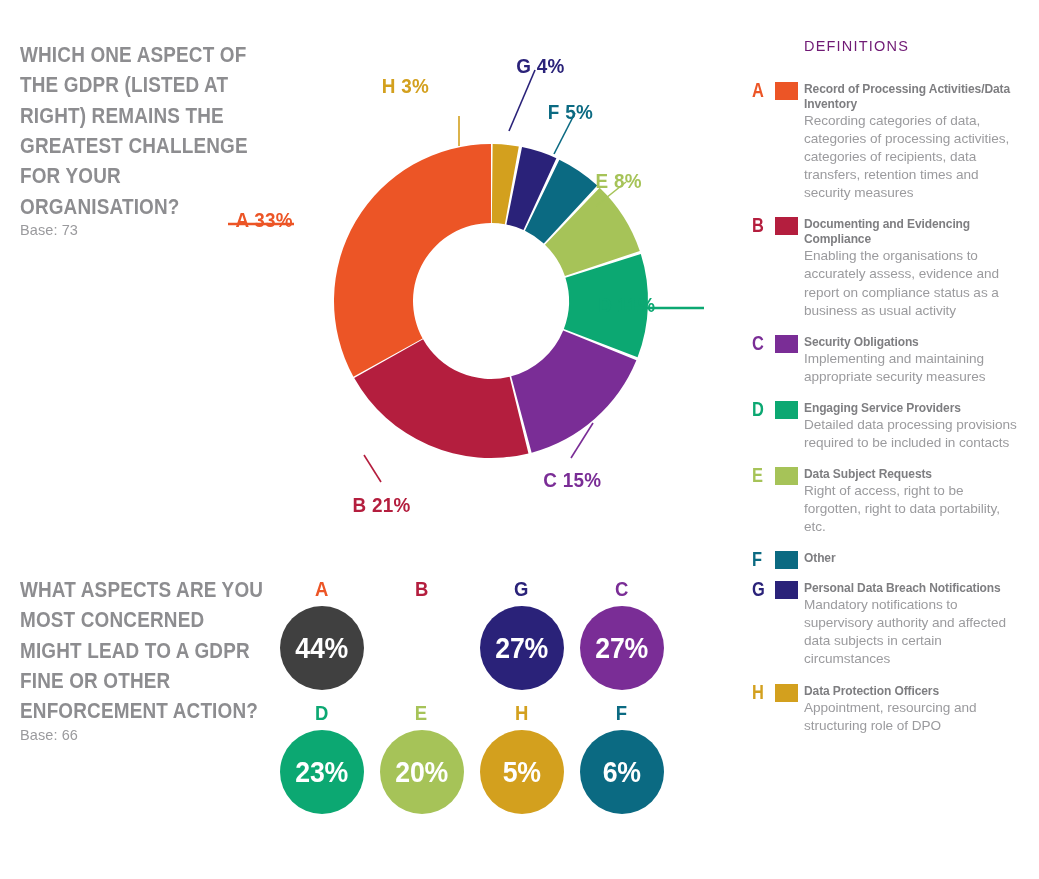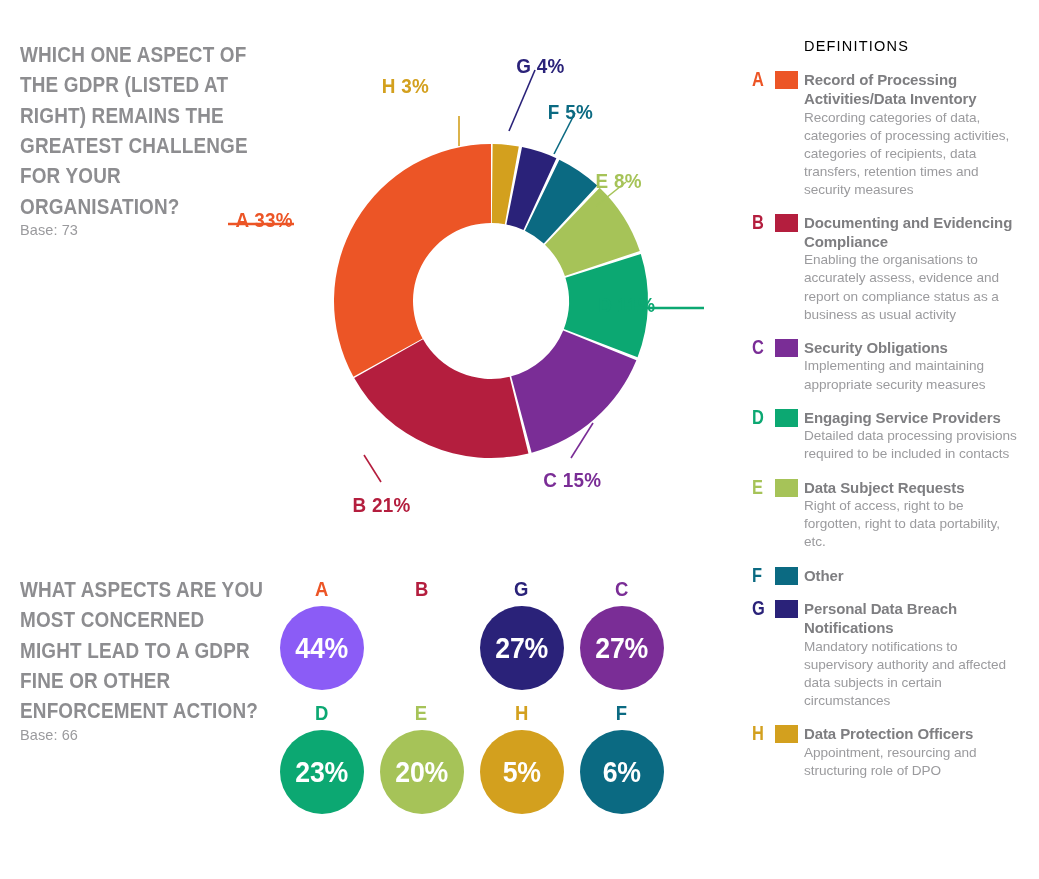--- a/index.html
+++ b/index.html
@@ -94,23 +94,23 @@
 
   
   #definitions{
     position:absolute;
     left:752px;top:38px;
     width:272px;
   }
   #definitions-title{
     font-size:14.5px;
     letter-spacing:1.2px;
-    color:#000000;
+    color:#701a75;
     margin-left:52px;
-    margin-bottom:17px;
+    margin-bottom:28px;
   }
   .def-item{
     position:relative;
     padding-left:52px;
     margin-bottom:15px;
   }
   .def-letter{
     position:absolute;
     left:0;top:-2px;
     width:18px;
@@ -120,21 +120,21 @@
     line-height:1;
     transform:scaleX(0.82);
     transform-origin:left top;
   }
   .def-swatch{
     position:absolute;
     left:23px;top:0px;
     width:23px;height:18px;
   }
   .def-term{
-    font-size:15px;
+    font-size:12px;
     font-weight:700;
     line-height:1.25;
     color:#7e7e81;
     letter-spacing:-0.1px;
     margin-top:12px;
   }
   .def-desc{
     font-size:13.6px;
     font-weight:400;
     line-height:1.33;
@@ -183,21 +183,21 @@
 
   <div class="question" id="q2">
     <div class="qtext">WHAT ASPECTS ARE YOU MOST CONCERNED MIGHT LEAD TO A GDPR FINE OR OTHER ENFORCEMENT ACTION?</div>
     <div class="base">Base: 66</div>
   </div>
 
   <div id="circles">
       <div class="circle-row">
         <div class="circle-cell">
           <div class="circle-letter" style="color: rgb(236, 85, 38);">A</div>
-          <div class="circle-bubble" style="background: #8b5cf6;">
+          <div class="circle-bubble" style="background: #404040;">
             <span>44%</span>
           </div>
         </div>
         <div class="circle-cell">
           <div class="circle-letter" style="color: rgb(180, 30, 62);">B</div>
         </div>
         <div class="circle-cell">
           <div class="circle-letter" style="color: rgb(42, 34, 121);">G</div>
           <div class="circle-bubble" style="background: rgb(42, 34, 121);">
             <span>27%</span>

